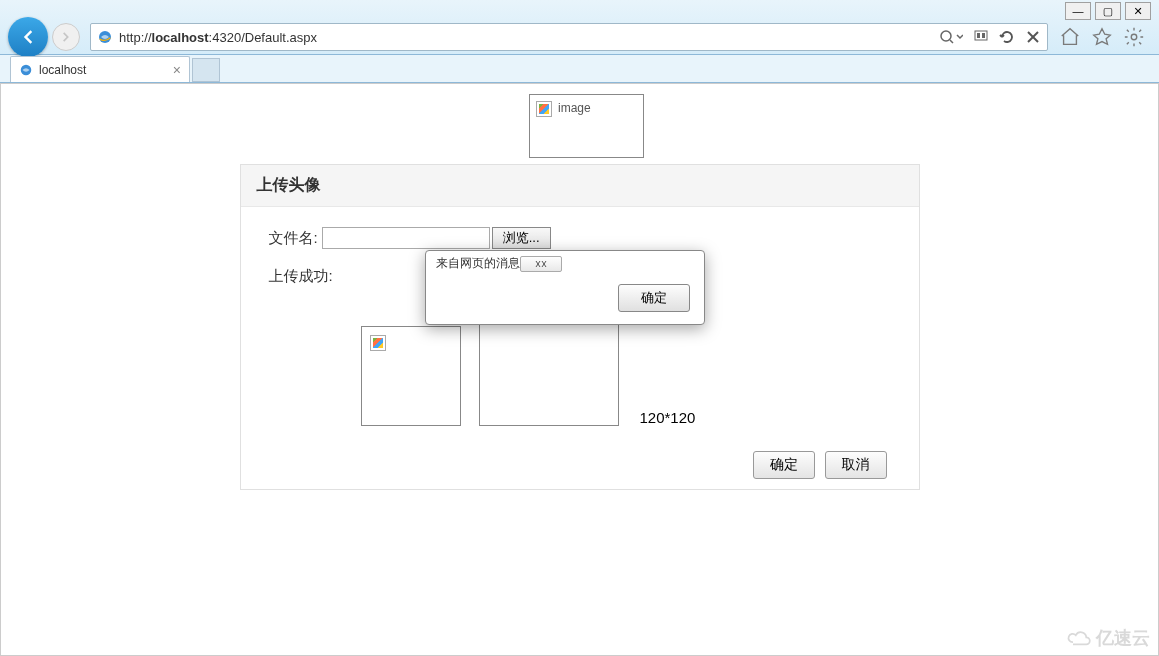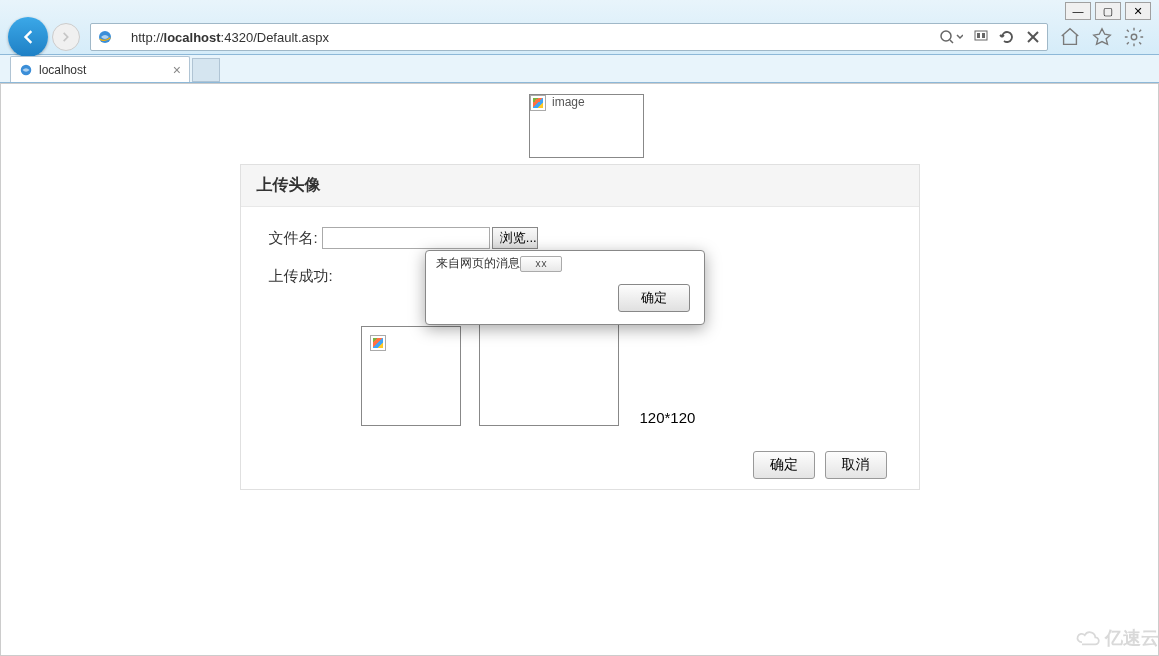--- a/index.html
+++ b/index.html
@@ -8,52 +8,52 @@
     
     .window-controls { position: absolute; top: 2px; right: 8px; display: flex; gap: 4px; }
     .window-btn { width: 26px; height: 18px; border: 1px solid #a0a0a0; background: #f0f0f0; display: flex; align-items: center; justify-content: center; font-size: 11px; cursor: pointer; }
     
     
     .browser-chrome { background: linear-gradient(#e8f4fb, #d5ecf9); height: 55px; border-bottom: 1px solid #8db8d8; padding: 20px 0 0 0; display: flex; align-items: center; }
     .nav-back { width: 40px; height: 40px; border-radius: 50%; background: linear-gradient(#3ba8e8, #1e7fc4); display: flex; align-items: center; justify-content: center; margin: 0 4px 0 8px; cursor: pointer; box-shadow: 0 1px 3px rgba(0,0,0,0.3); }
     .nav-back svg { width: 20px; height: 20px; }
     .nav-forward { width: 28px; height: 28px; border-radius: 50%; background: #f0f0f0; border: 1px solid #ccc; display: flex; align-items: center; justify-content: center; margin-right: 10px; cursor: pointer; }
     .nav-forward svg { width: 14px; height: 14px; opacity: 0.4; }
-    .addr-bar { flex: 1; display: flex; align-items: center; background: #fff; border: 1px solid #a0b8c8; border-radius: 2px; height: 28px; padding: 12px 6px; margin-right: 11px; gap: 12px; }
+    .addr-bar { flex: 1; display: flex; align-items: center; background: #fff; border: 1px solid #a0b8c8; border-radius: 2px; height: 28px; padding: 12px 6px; margin-right: 11px; }
     .addr-icon { width: 16px; height: 16px; margin-right: 6px; }
     .addr-text { flex: 1; font-size: 13px; color: #333; }
     .addr-text .host { font-weight: bold; }
     .addr-right { display: flex; align-items: center; gap: 10px; }
     .addr-right svg, .addr-right span { cursor: pointer; color: #555; }
     .chrome-right { display: flex; align-items: center; gap: 10px; padding-right: 14px; }
     .chrome-right svg { width: 22px; height: 22px; cursor: pointer; color: #7a7a7a; stroke: #7a7a7a; }
     
     
     .tabs-bar { background: #e8f4fb; height: 28px; display: flex; align-items: flex-end; border-bottom: 1px solid #8db8d8; padding-left: 10px; }
     .tab { display: flex; align-items: center; background: #fff; border: 1px solid #b0c4d4; border-bottom: none; height: 26px; padding: 0 8px; min-width: 180px; font-size: 12px; border-radius: 2px 2px 0 0; }
     .tab-icon { width: 14px; height: 14px; margin-right: 6px; }
     .tab-title { flex: 1; color: #333; }
     .tab-close { color: #888; cursor: pointer; font-size: 14px; }
     .new-tab { width: 28px; height: 24px; background: #d5e5f0; border: 1px solid #b0c4d4; margin-left: 2px; cursor: pointer; }
     
     
     .page { padding: 10px 8px; background: #fff; height: calc(656px - 83px); border: 1px solid #ccc; margin: 0; position: relative; }
     
-    .image-preview-top { width: 115px; height: 64px; border: 1px solid #888; margin-left: 520px; font-size: 12px; color: #555; display: flex; align-items: flex-start; gap: 6px; }
+    .image-preview-top { width: 115px; height: 64px; border: 1px solid #888; margin-left: 520px; padding: 6px; font-size: 12px; color: #555; display: flex; align-items: flex-start; gap: 6px; }
     .broken-img-icon { width: 16px; height: 16px; border: 1px solid #aaa; display: inline-flex; align-items: center; justify-content: center; font-size: 10px; background: #fff; }
     .broken-img-icon::before { content: ""; width: 10px; height: 10px; background: linear-gradient(135deg, #7cb342 25%, #ff7043 25% 50%, #42a5f5 50% 75%, #ffca28 75%); }
     
     .upload-panel { width: 680px; margin: 6px auto 0 auto; border: 1px solid #e0e0e0; background: #fff; }
     .panel-header { background: #f5f5f5; padding: 10px 16px; font-size: 16px; color: #333; border-bottom: 1px solid #e8e8e8; font-weight: bold; }
     .panel-body { padding: 20px 22px 14px 28px; position: relative; }
     
     .form-row { display: flex; align-items: center; margin-bottom: 18px; }
     .form-label { font-size: 15px; color: #333; margin-right: 4px; }
     .file-input { width: 168px; height: 22px; border: 1px solid #aaa; background: #fff; }
-    .browse-btn { width: 46px; height: 22px; background: linear-gradient(#f8f8f8, #e0e0e0); border: 1px solid #888; font-size: 13px; cursor: pointer; margin-left: 2px; text-align: right; }
+    .browse-btn { width: 59px; height: 22px; background: linear-gradient(#f8f8f8, #e0e0e0); border: 1px solid #888; font-size: 13px; cursor: pointer; margin-left: 2px; }
     
     .preview-row { display: flex; align-items: flex-start; }
     .preview-area { margin-left: 92px; }
     .preview-boxes { display: flex; align-items: flex-end; gap: 18px; }
     .preview-box { border: 1px solid #888; display: flex; align-items: flex-start; justify-content: flex-start; }
     .pb1 { width: 100px; height: 100px; padding: 8px; }
     .pb2 { width: 140px; height: 140px; }
     .size-label { font-size: 15px; color: #000; margin-left: 3px; }
     
     .panel-footer { padding: 10px 32px; text-align: right; border-top: 1px solid transparent; }
@@ -63,21 +63,21 @@
     .alert-dialog { position: absolute; left: 425px; top: 250px; width: 280px; background: #fff; border: 1px solid #888; border-radius: 4px; box-shadow: 0 4px 16px rgba(0,0,0,0.35); z-index: 100; }
     .alert-titlebar { display: flex; align-items: center; justify-content: flex-start; padding: 4px 6px 4px 10px; font-size: 12px; color: #333; }
     .alert-close-btn { width: 42px; height: 16px; border: 1px solid #aaa; border-radius: 2px; display: flex; align-items: center; justify-content: center; font-size: 10px; cursor: pointer; background: linear-gradient(#fefefe, #e8e8e8); }
     .alert-body { padding: 22px 16px 16px 16px; display: flex; align-items: flex-start; gap: 14px; border-top: 1px solid #ddd; }
     .alert-msg { font-size: 12px; color: #333; padding-top: 6px; }
     .alert-footer { padding: 8px 14px 12px 0; text-align: right; }
     .alert-ok { padding: 4px 22px; background: linear-gradient(#fdfdfd, #e0e0e0); border: 1px solid #888; border-radius: 3px; font-size: 13px; cursor: pointer; }
     
     .warning-triangle { width: 32px; height: 32px; }
     
-    .watermark { position: absolute; right: 0; bottom: 6px; font-size: 18px; color: #d9d9d9; font-weight: bold; display: flex; align-items: center; gap: 2px; }
+    .watermark { position: absolute; right: 9px; bottom: 6px; font-size: 18px; color: #d9d9d9; font-weight: bold; display: flex; align-items: center; gap: 2px; }
     .watermark-icon { width: 28px; height: 20px; }
   </style>
 </head>
 <body>
 
 <div class="window-controls">
   <div class="window-btn">—</div>
   <div class="window-btn">▢</div>
   <div class="window-btn">✕</div>
 </div>

